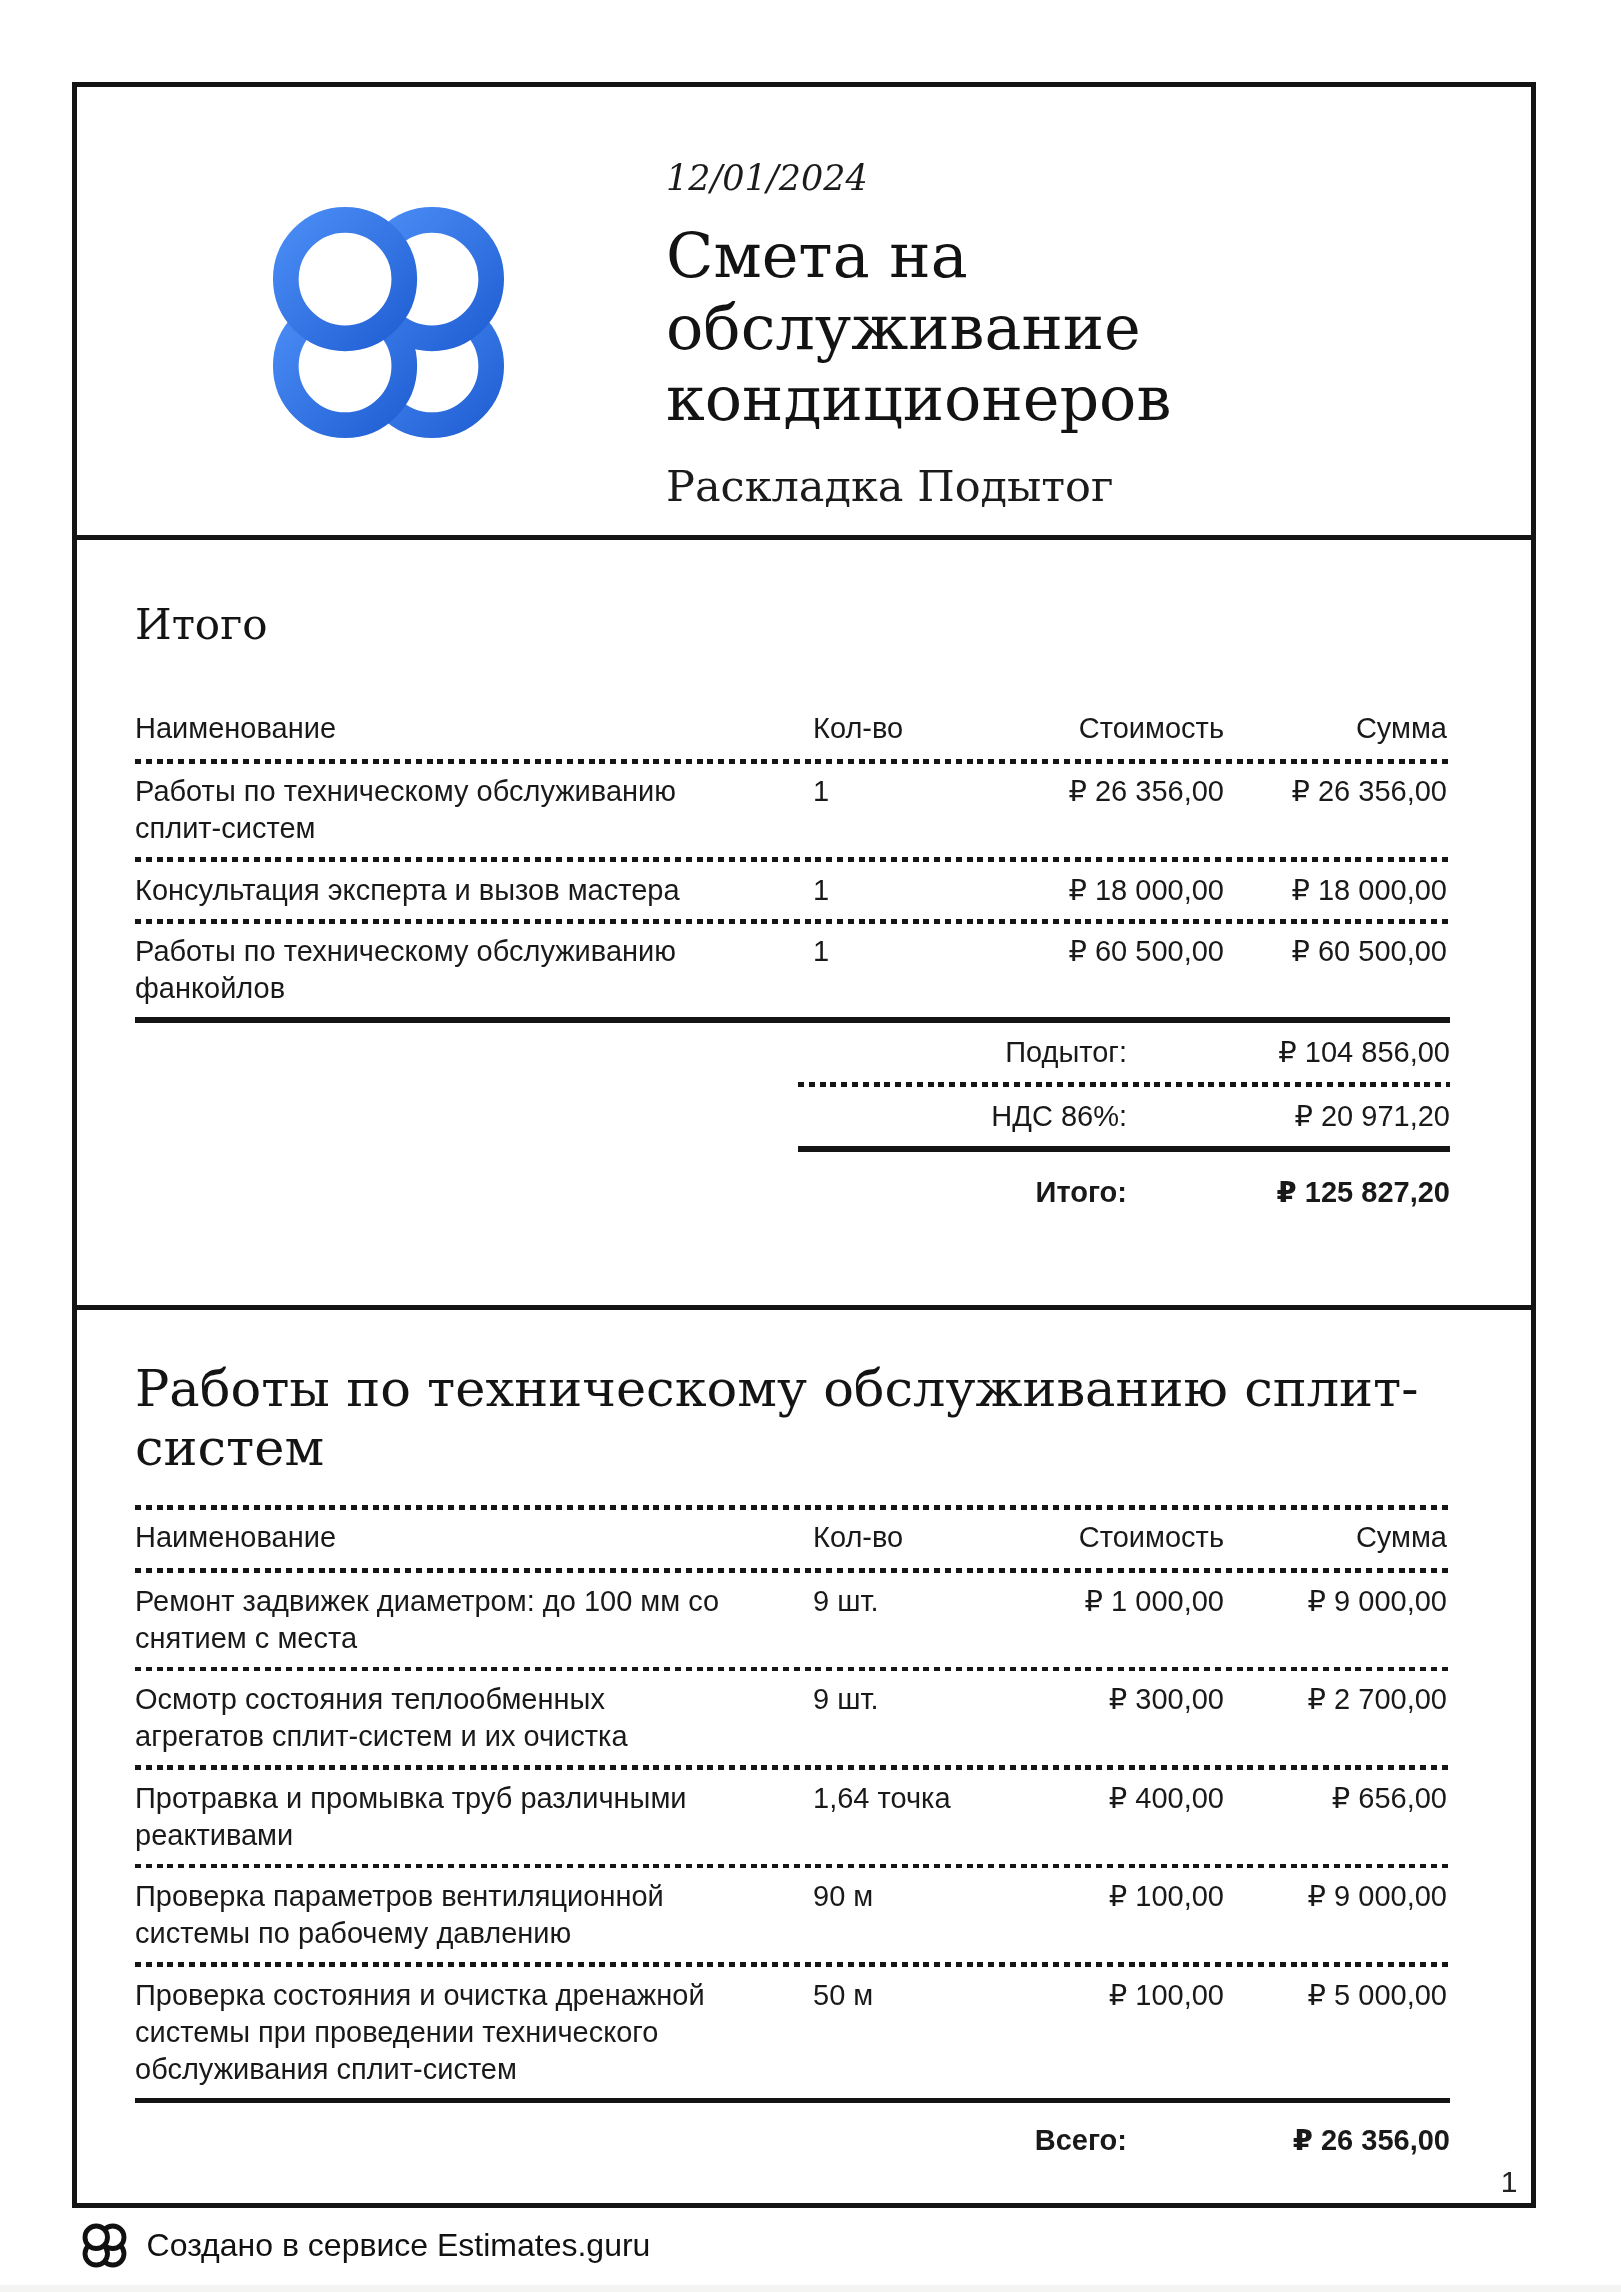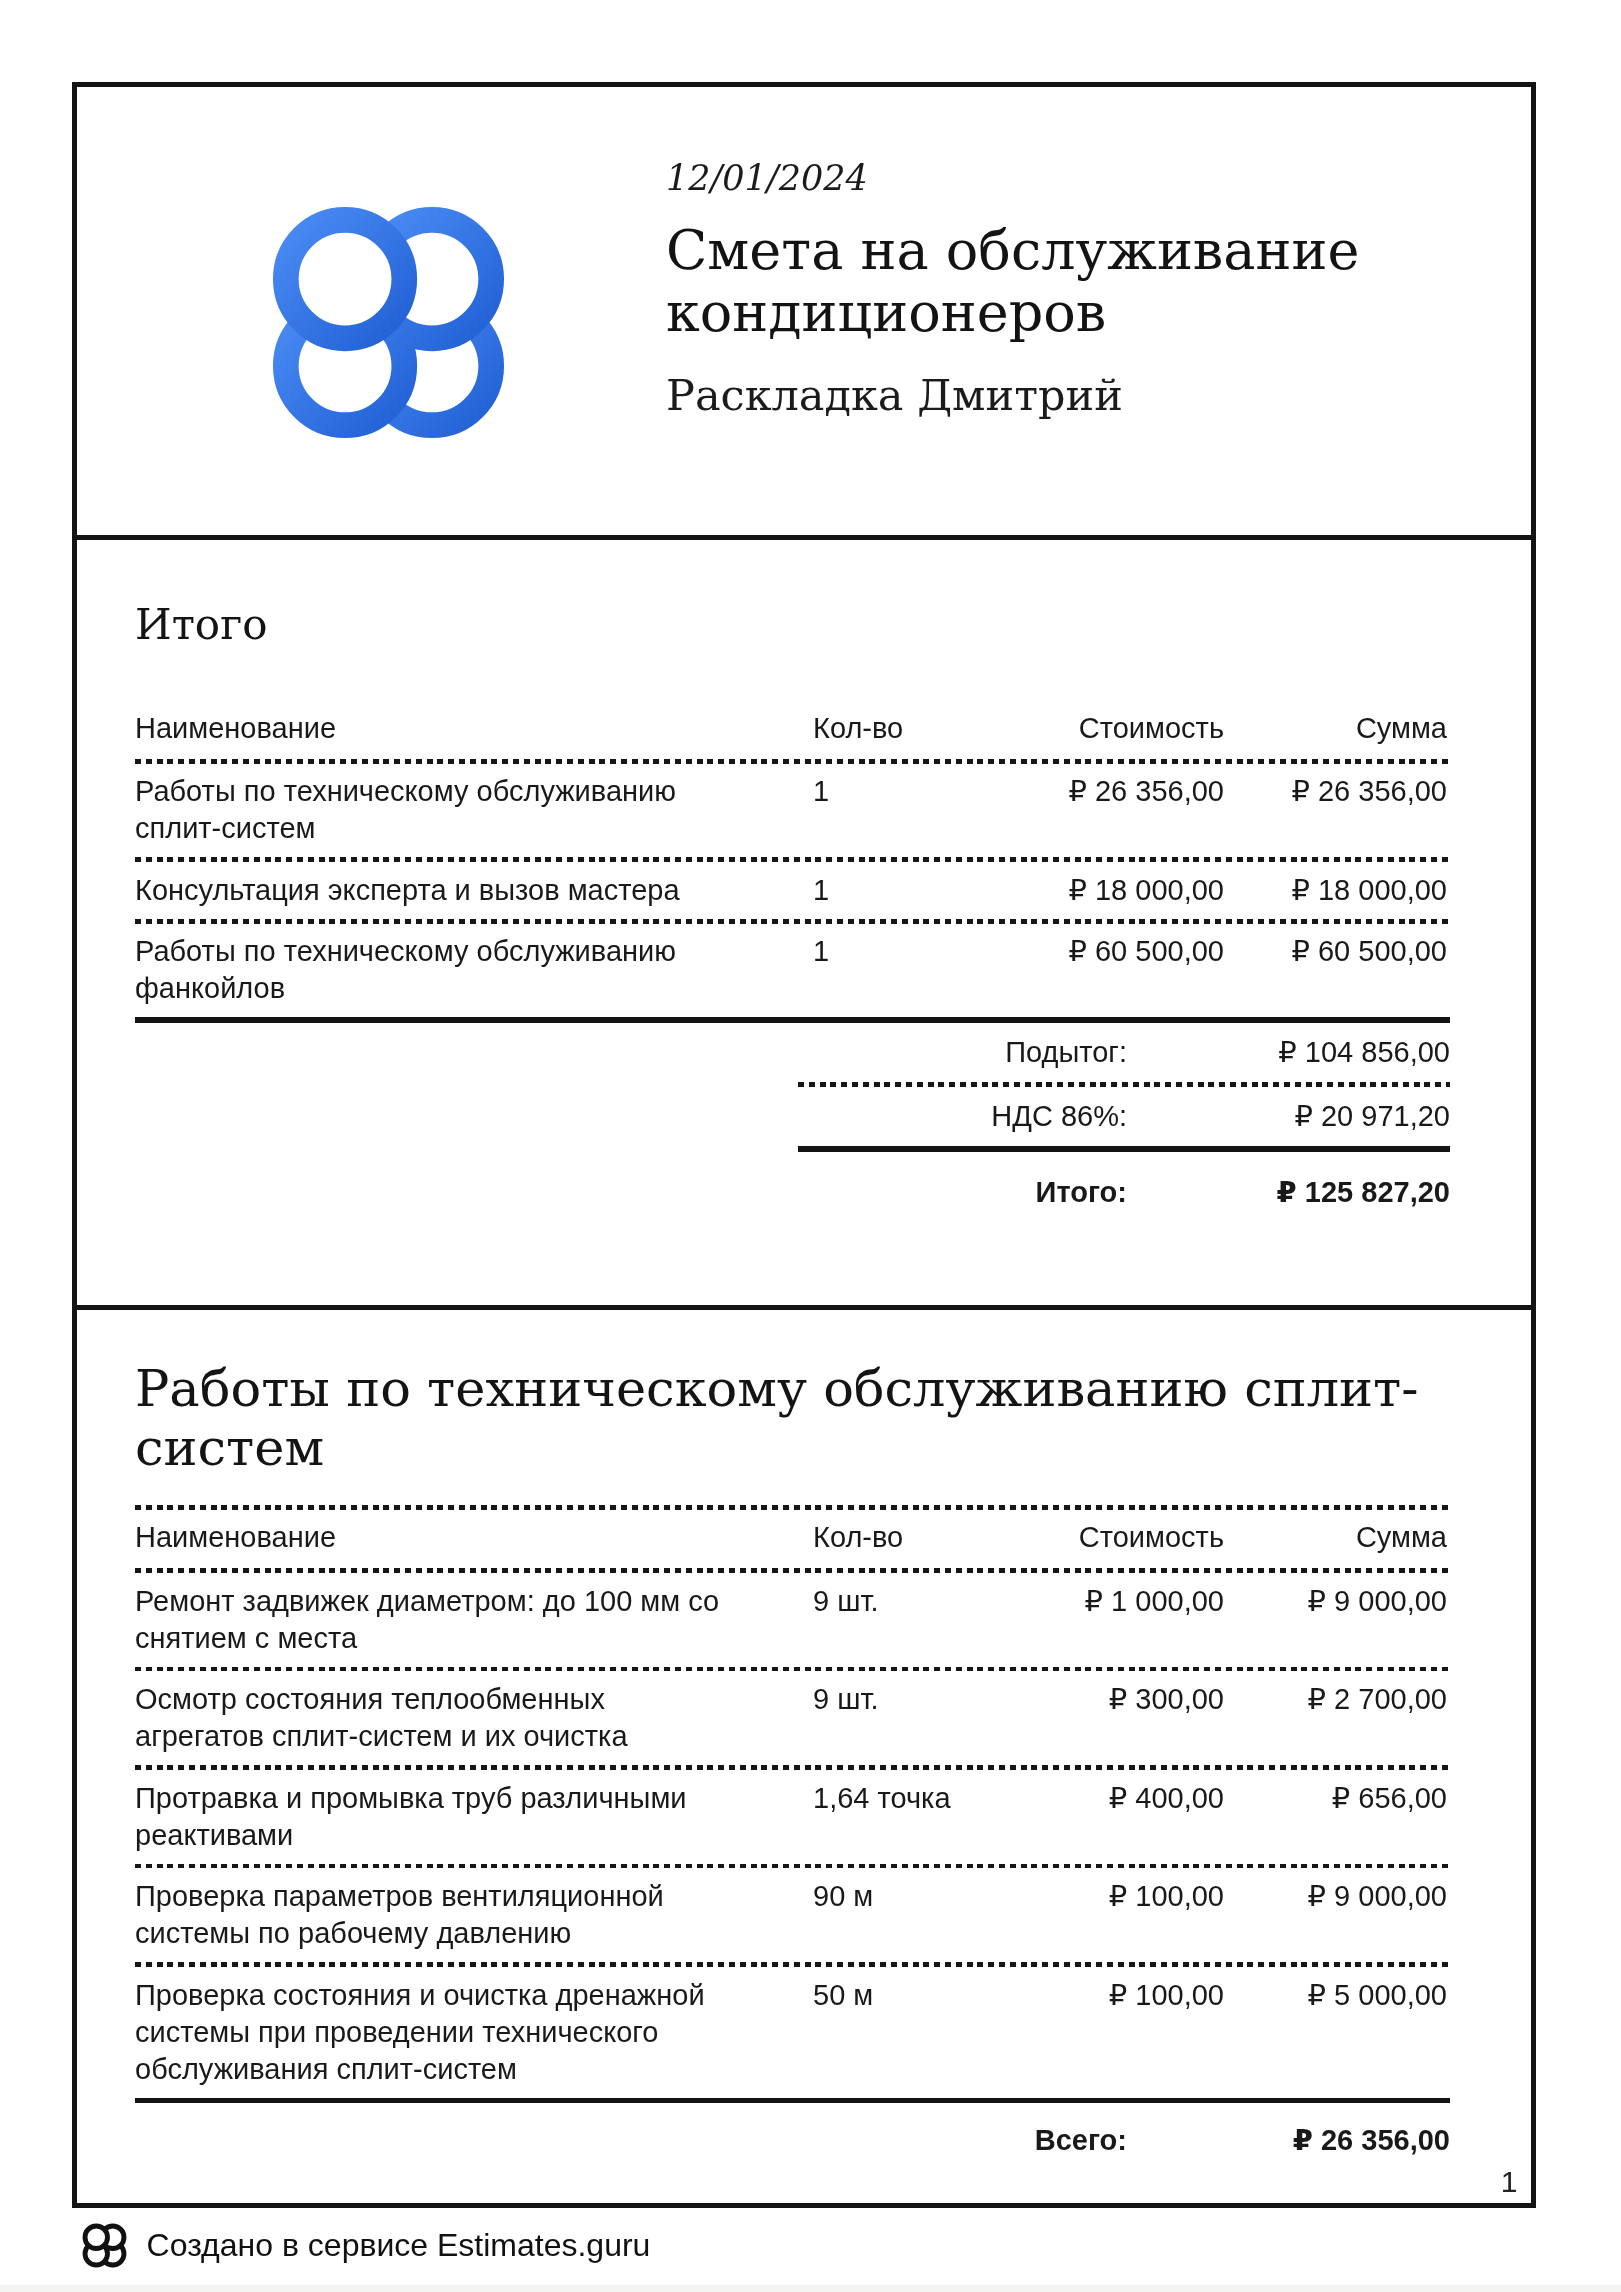--- a/index.html
+++ b/index.html
@@ -25,21 +25,21 @@
   
   .logo{position:absolute;left:193px;top:117px;width:237px;height:237px;}
   .header-text{position:absolute;left:589px;top:71px;width:745px;}
   .doc-date{
     font-family:"DejaVu Serif","Liberation Serif",serif;
     font-style:italic;font-size:35px;color:#1b1b1b;
   }
   .doc-title{
     margin:21.6px 0 0 0;
     font-family:"DejaVu Serif","Liberation Serif",serif;
-    font-weight:400;font-size:54px;line-height:1.16;color:#131313;
+    font-weight:400;font-size:62px;line-height:1.16;color:#131313;
     white-space:pre-line;
   }
   .doc-subtitle{
     margin-top:25.5px;
     font-family:"DejaVu Serif","Liberation Serif",serif;
     font-size:43px;color:#1b1b1b;
   }
 
   
   .section-inner{padding:0 81px 0 58px;}
@@ -123,21 +123,21 @@
           <circle cx="38" cy="82" r="30"></circle>
           <circle cx="82" cy="38" r="30"></circle>
           <circle cx="38" cy="38" r="30"></circle>
         </g>
       </svg>
     </div>
     <div class="header-text">
       <div class="doc-date">12/01/2024</div>
       <h1 class="doc-title">Смета на обслуживание
 кондиционеров</h1>
-      <div class="doc-subtitle">Раскладка Дмитрий</div>
+      <div class="doc-subtitle">Раскладка Подытог</div>
     </div>
   </div>
 
   <div class="box box-summary">
     <div class="section-inner">
       <h2 class="section-heading">Итого</h2>
 
       <div class="table">
         <div class="trow thead">
           <div class="cell-name">Наименование</div>

